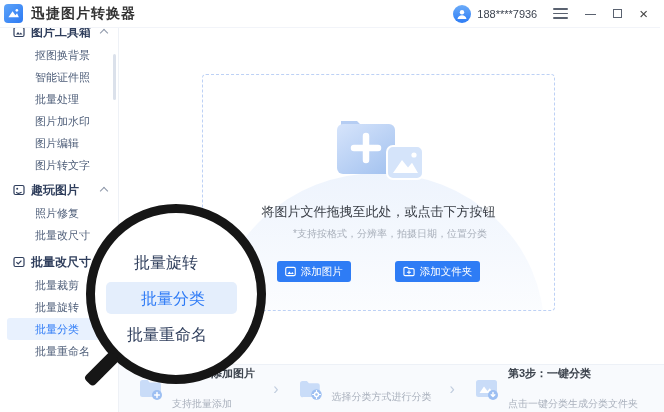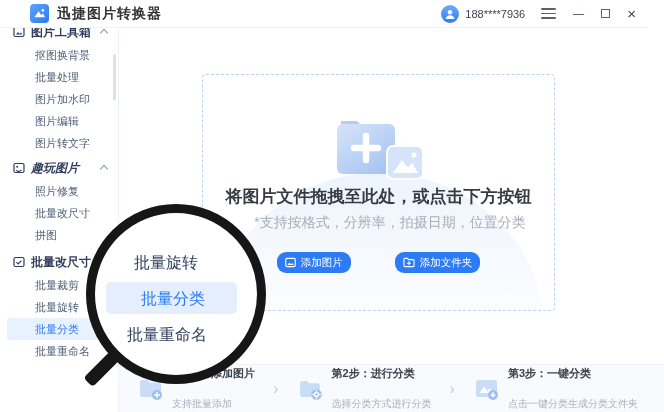--- a/index.html
+++ b/index.html
@@ -2,58 +2,58 @@
 <html><head>
 <meta charset="utf-8">
 <style>
   * { margin:0; padding:0; box-sizing:border-box; }
   html,body { background:#e9e9e9; }
   .window {
     position:relative; width:664px; height:412px; background:#fff; overflow:hidden;
     font-family:"Liberation Sans","DejaVu Sans",sans-serif; -webkit-font-smoothing:antialiased;
   }
   
-  .titlebar { position:absolute; top:0; left:0; right:16px; height:28px; display:flex; align-items:center;
-    padding:0 12px 0 30px; background:#fff; border-bottom:1px solid #f2f4f9; z-index:20; }
+  .titlebar { position:absolute; top:0; left:0; right:4px; height:28px; display:flex; align-items:center;
+    padding:0 12px 0 4px; background:#fff; border-bottom:1px solid #f2f4f9; z-index:20; }
   .logo { width:19px; height:19px; border-radius:4px; background:linear-gradient(135deg,#5ea4f9,#2c7af4);
     display:flex; align-items:center; justify-content:center; }
   .app-title { margin-left:8px; font-size:14px; font-weight:bold; color:#333; letter-spacing:1px; }
   .tb-right { margin-left:auto; display:flex; align-items:center; }
   .avatar { width:18px; height:18px; border-radius:50%; background:linear-gradient(180deg,#6cacf9,#2d7cf5);
     display:flex; align-items:center; justify-content:center; }
   .account { margin-left:6px; font-size:11px; color:#3c4350; }
   .menu-ic { width:15px; height:11px; margin-left:16px; display:flex; flex-direction:column; justify-content:space-between; cursor:pointer; }
   .menu-ic i { display:block; height:1.6px; background:#5a6270; border-radius:1px; }
   .win-btn { margin-left:17px; color:#555; cursor:pointer; display:flex; align-items:center; justify-content:center; }
   .min-ic { width:11px; height:1.6px; background:#5a6270; margin-top:2px; }
   .max-ic { width:9px; height:9px; border:1.4px solid #5a6270; }
   .close-ic { font-size:15px; line-height:1; color:#444; }
   
   .app-body { position:absolute; top:28px; left:0; right:0; bottom:0; display:flex; }
   .sidebar { position:relative; width:119px; border-right:1px solid #eef1f6; background:#fff; overflow:hidden; }
   .sidebar::after { content:""; position:absolute; right:2px; top:26px; width:3px; height:46px; background:#dbe1eb; border-radius:2px; }
   .sec-header { position:relative; height:24px; display:flex; align-items:center; padding-left:13px; }
   .sec-header.first { margin-top:-8px; }
-  .sec-header.m2 { margin-top:2px;font-style:italic; } .sec-header.m3 { margin-top:4px; }
+  .sec-header.m2 { margin-top:2px; } .sec-header.m3 { margin-top:4px; }
   .sec-label { margin-left:6px; font-size:12px; font-weight:bold; color:#2f3e5c; }
   .caret { position:absolute; right:11px; top:10px; width:6px; height:6px; border-left:1.4px solid #8c96a8;
     border-top:1.4px solid #8c96a8; transform:rotate(45deg); }
   .side-item { height:22px; display:flex; align-items:center; padding-left:35px; font-size:11px; color:#4d5d78; cursor:pointer;text-align:right; }
   .side-item.active { margin:0 7px; padding-left:28px; border-radius:3px; background:#e8f1fe; color:#2e7bf6; }
   
   .main { position:relative; flex:1; background:#fff; }
   .dropzone { position:absolute; left:83px; top:46px; width:353px; height:237px; border:1px dashed #bdd1f5;
     border-radius:4px; display:flex; flex-direction:column; align-items:center; padding-top:40px; overflow:hidden; }
   .glow { position:absolute; left:50%; top:98px; width:330px; height:260px; transform:translateX(-50%);
     border-radius:50% 50% 0 0 / 60% 60% 0 0; background:linear-gradient(180deg,#eef4fd, rgba(255,255,255,0) 70%); }
   .dz-icon { position:relative; z-index:1; }
-  .dz-headline { position:relative; z-index:1; font-size:17px; font-weight:bold; color:#373c44; }
-  .dz-note { position:relative; z-index:1; margin-top:6px; font-size:14px; color:#a7aeb9;margin-left:23px; }
+  .dz-headline { position:relative; z-index:1; margin-top:18px; font-size:13px; font-weight:normal; color:#373c44; }
+  .dz-note { position:relative; z-index:1; margin-top:6px; font-size:10px; color:#a7aeb9;margin-left:23px; }
   .dz-buttons { position:relative; z-index:1; margin-top:20px; display:flex; gap:44px; }
-  .blue-btn { height:21px; padding:0 8px; border:none; border-radius:9px; background:#2e7cf5; color:#fff;
+  .blue-btn { height:21px; padding:0 8px; border:none; border-radius:3px; background:#2e7cf5; color:#fff;
     font-size:10.5px; font-family:inherit; display:flex; align-items:center; gap:5px; cursor:pointer; }
   
   .steps-bar { position:absolute; left:0; right:0; bottom:0; height:48px; background:#f8fafd; border-top:1px solid #edf1f7;
     display:flex; align-items:center; justify-content:space-between; padding:0 26px 0 18px; }
   .step { display:flex; align-items:center; gap:8px; }
   .step-texts { display:flex; flex-direction:column; }
   .step-title { font-size:11px; font-weight:bold; color:#3c434d; }
   .step-sub { margin-top:16px; font-size:10px; color:#aab1bd; }
   .step-arrow { font-size:16px; color:#c2cedf; }
   
@@ -110,37 +110,37 @@
 
       <div class="sec-header first">
         <svg width="12" height="12" viewBox="0 0 12 12">
             <rect x="1" y="1.5" width="10" height="9" rx="1.5" fill="none" stroke="#2f3e5c" stroke-width="1.2"></rect>
             <path d="M3 8.5 5 6l1.6 2 1.2-1.4L9.4 8.5z" fill="#2f3e5c"></path>
           </svg>
         <span class="sec-label">图片工具箱</span>
         <span class="caret"></span>
       </div>
       <div class="side-item">抠图换背景</div>
+      <div class="side-item">智能证件照</div>
       <div class="side-item">批量处理</div>
       <div class="side-item">图片加水印</div>
       <div class="side-item">图片编辑</div>
       <div class="side-item">图片转文字</div>
 
       <div class="sec-header m2">
         <svg width="12" height="12" viewBox="0 0 12 12">
             <rect x="1" y="1.5" width="10" height="9" rx="1.5" fill="none" stroke="#2f3e5c" stroke-width="1.2"></rect>
             <circle cx="4.2" cy="4.8" r="1" fill="#2f3e5c"></circle>
             <path d="M3.2 8.2c.8 1 2 1.4 3 1l2.4-1" fill="none" stroke="#2f3e5c" stroke-width="1.1"></path>
           </svg>
         <span class="sec-label">趣玩图片</span>
         <span class="caret"></span>
       </div>
       <div class="side-item">照片修复</div>
       <div class="side-item">批量改尺寸</div>
-      <div class="side-item">拼图</div>
 
       <div class="sec-header m3">
         <svg width="12" height="12" viewBox="0 0 12 12">
             <rect x="1" y="1.5" width="10" height="9" rx="1.5" fill="none" stroke="#2f3e5c" stroke-width="1.2"></rect>
             <path d="M3.4 6.2 5.2 8l3.2-3.4" fill="none" stroke="#2f3e5c" stroke-width="1.2"></path>
           </svg>
         <span class="sec-label">批量改尺寸</span>
         <span class="caret"></span>
       </div>
       <div class="side-item">批量裁剪</div>
@@ -203,21 +203,20 @@
         </div>
         <span class="step-arrow">›</span>
         <div class="step">
           <svg width="27" height="27" viewBox="0 0 27 27">
               <path d="M3 8.5A2.5 2.5 0 0 1 5.5 6h4.4l2 2.3h8.6A2.3 2.3 0 0 1 22.8 10.6v8.9a2.5 2.5 0 0 1-2.5 2.5h-14A2.5 2.5 0 0 1 3 19.5z" fill="#c9dcf8"></path>
               <circle cx="19.5" cy="19.5" r="5.2" fill="#9dbff2"></circle>
               <circle cx="19.5" cy="19.5" r="2" fill="none" stroke="#fff" stroke-width="1.4"></circle>
               <path d="M19.5 15.6v1.4M19.5 22v1.4M15.6 19.5h1.4M22 19.5h1.4" stroke="#fff" stroke-width="1.2" stroke-linecap="round"></path>
             </svg>
           <div class="step-texts">
-            <span class="step-title">第2步：进行分类</span>
             <span class="step-sub">选择分类方式进行分类</span>
           </div>
         </div>
         <span class="step-arrow">›</span>
         <div class="step">
           <svg width="27" height="27" viewBox="0 0 27 27">
               <rect x="3" y="5" width="21" height="17" rx="2.5" fill="#c9dcf8"></rect>
               <path d="M6.5 18 11 11.6l3.4 4.4 2.4-2.8 3.6 4.8z" fill="#fff"></path>
               <circle cx="20" cy="20" r="5" fill="#9dbff2"></circle>
               <path d="M20 17.4v4M18.2 19.8 20 21.6l1.8-1.8" fill="none" stroke="#fff" stroke-width="1.4" stroke-linecap="round" stroke-linejoin="round"></path>

